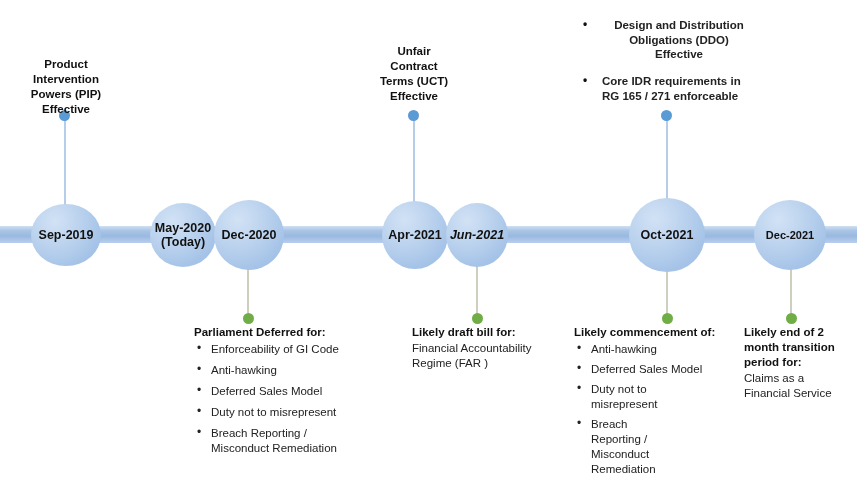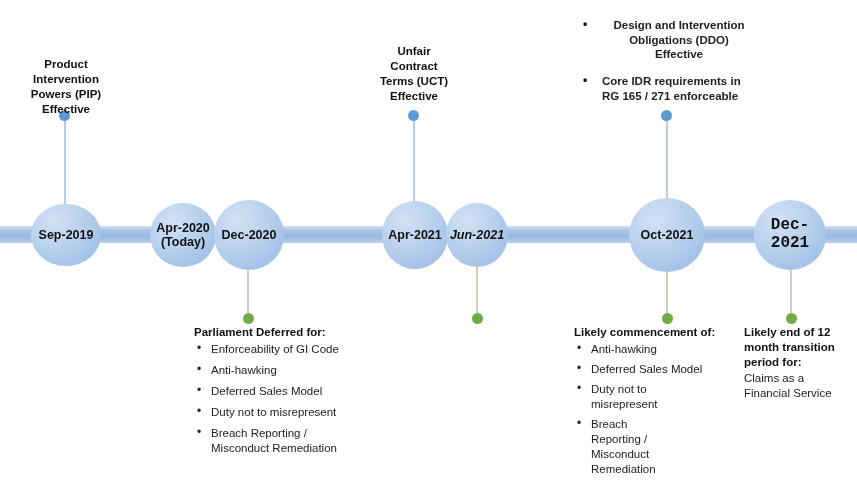--- a/index.html
+++ b/index.html
@@ -160,42 +160,42 @@
 
   <div class="connector down" style="left:790px; top:242px; height:74px;"></div>
   <div class="node-dot green" style="left:786px; top:313px;"></div>
 
   <div class="milestone" style="left:31px; top:204px; width:70px; height:62px; font-size:12.5px;">
     <span class="m-label">Sep-2019</span>
   </div>
 
   <div class="milestone" style="left:150px; top:203px; width:66px; height:64px; font-size:12.5px;">
     <span class="m-label">
-      <span>Apr-2020</span><br>
+      <span>May-2020</span><br>
       <span>(Today)</span>
     </span>
   </div>
 
   <div class="milestone" style="left:214px; top:200px; width:70px; height:70px; font-size:12.5px;text-align:right;">
     <span class="m-label">Dec-2020</span>
   </div>
 
   <div class="milestone" style="left:382px; top:201px; width:66px; height:68px; font-size:12.5px;">
     <span class="m-label">Apr-2021</span>
   </div>
 
   <div class="milestone" style="left:446px; top:203px; width:62px; height:64px; font-size:12.5px;font-style:italic;">
     <span class="m-label">Jun-2021</span>
   </div>
 
   <div class="milestone" style="left:629px; top:198px; width:76px; height:74px; font-size:12.5px;">
     <span class="m-label">Oct-2021</span>
   </div>
 
-  <div class="milestone" style="left:754px; top:200px; width:72px; height:70px; font-size:16px;font-family:Liberation Mono, monospace;">
+  <div class="milestone" style="left:754px; top:200px; width:72px; height:70px; font-size:11px;">
     <span class="m-label">Dec-2021</span>
   </div>
 
   <div class="ann top center" style="left:16px; top:57px; width:100px;">
     <p class="hdr">
       <span>Product</span><br>
       <span>Intervention</span><br>
       <span>Powers (PIP)</span><br>
       <span>Effective</span>
     </p>
@@ -206,21 +206,21 @@
       <span>Unfair</span><br>
       <span>Contract</span><br>
       <span>Terms (UCT)</span><br>
       <span>Effective</span>
     </p>
   </div>
 
   <div class="ann top" style="left:580px; top:16px; width:176px;">
     <ul class="bullets bold-top">
       <li style="text-align:center; padding-left:22px;">
-        <span>Design and Intervention</span><br>
+        <span>Design and Distribution</span><br>
         <span>Obligations (DDO)</span><br>
         <span>Effective</span>
       </li>
       <li style="padding-left:22px;">
         <span>Core IDR requirements in</span><br>
         <span>RG 165 / 271 enforceable</span>
       </li>
     </ul>
   </div>
 
@@ -228,34 +228,41 @@
     <p class="hdr">Parliament Deferred for:</p>
     <ul class="bullets">
       <li>Enforceability of GI Code</li>
       <li>Anti-hawking</li>
       <li>Deferred Sales Model</li>
       <li>Duty not to misrepresent</li>
       <li style="max-width:150px;">Breach Reporting / Misconduct Remediation</li>
     </ul>
   </div>
 
+  <div class="ann" style="left:412px; top:325px; width:150px;">
+    <p class="hdr">Likely draft bill for:</p>
+    <p class="sub">
+      <span>Financial Accountability</span><br>
+      <span>Regime (FAR )</span>
+    </p>
+  </div>
 
   <div class="ann" style="left:574px; top:325px; width:160px;">
     <p class="hdr">Likely commencement of:</p>
     <ul class="bullets tight">
       <li>Anti-hawking</li>
       <li>Deferred Sales Model</li>
       <li style="max-width:86px;">Duty not to misrepresent</li>
       <li style="max-width:96px;">Breach Reporting / Misconduct Remediation</li>
     </ul>
   </div>
 
   <div class="ann" style="left:744px; top:325px; width:112px;">
     <p class="hdr">
-      <span>Likely end of 12</span><br>
+      <span>Likely end of 2</span><br>
       <span>month transition</span><br>
       <span>period for:</span>
     </p>
     <p class="sub">
       <span>Claims as a</span><br>
       <span>Financial Service</span>
     </p>
   </div>
 
 </div>

